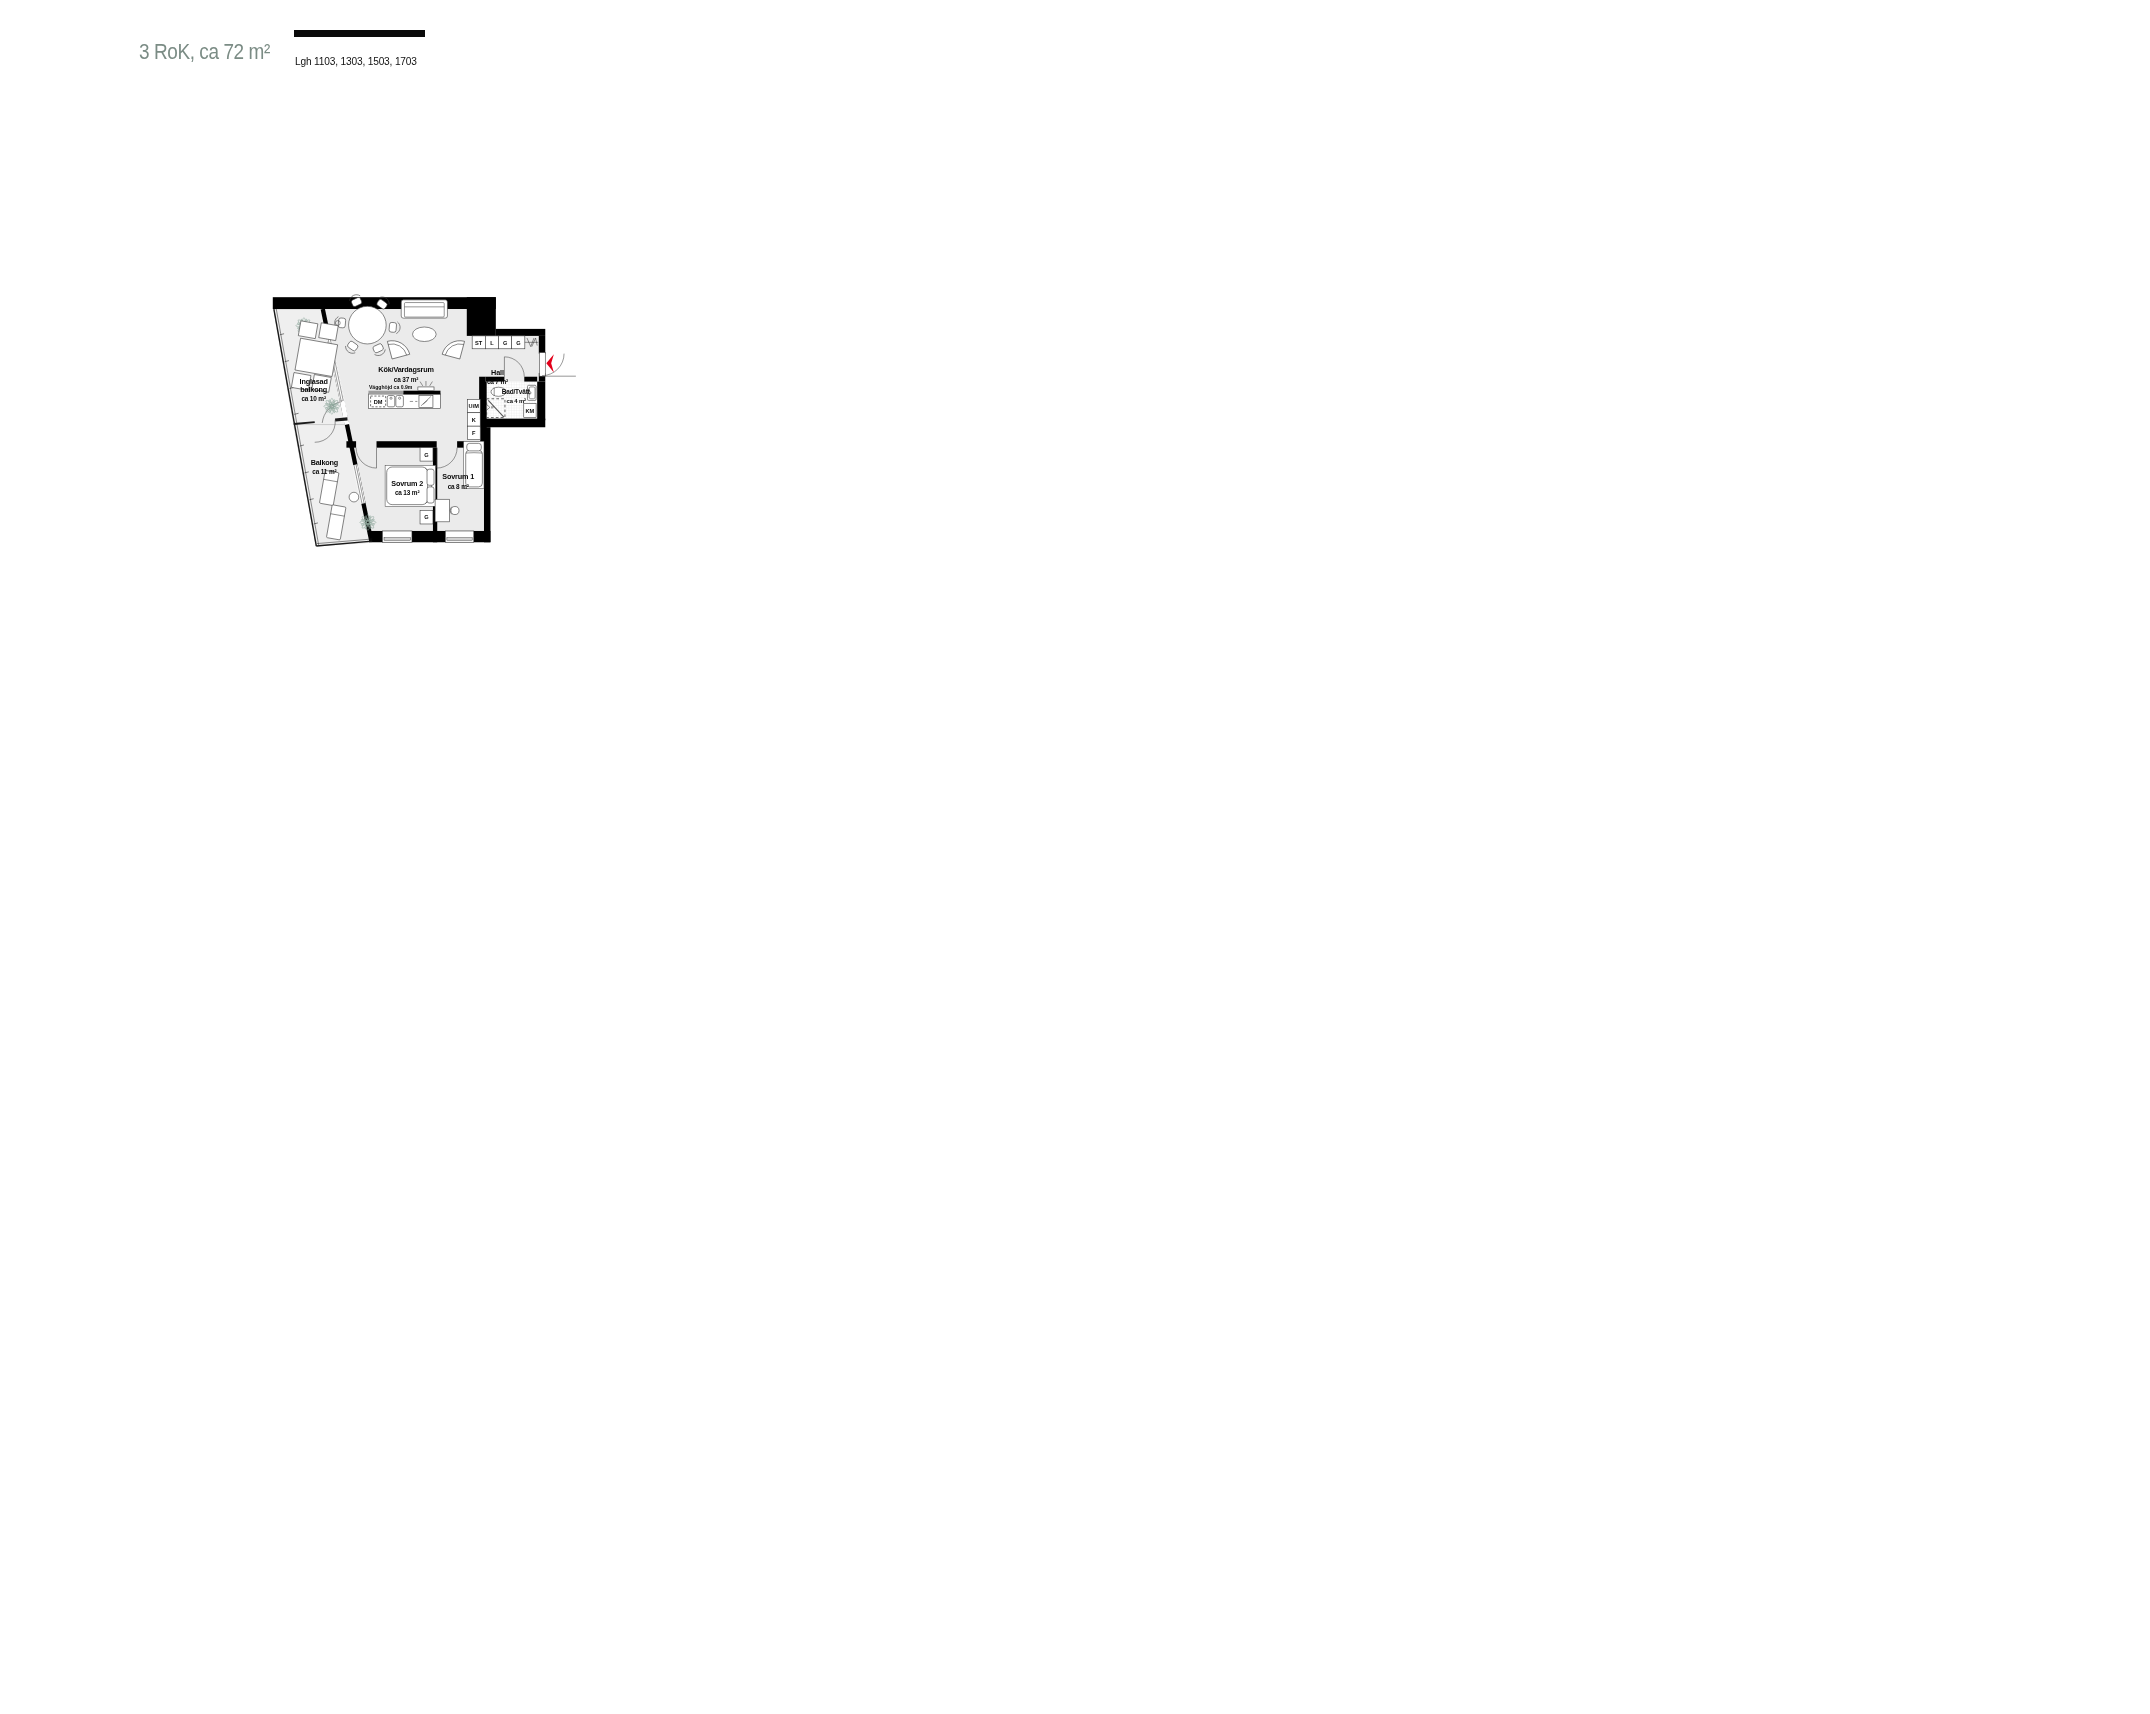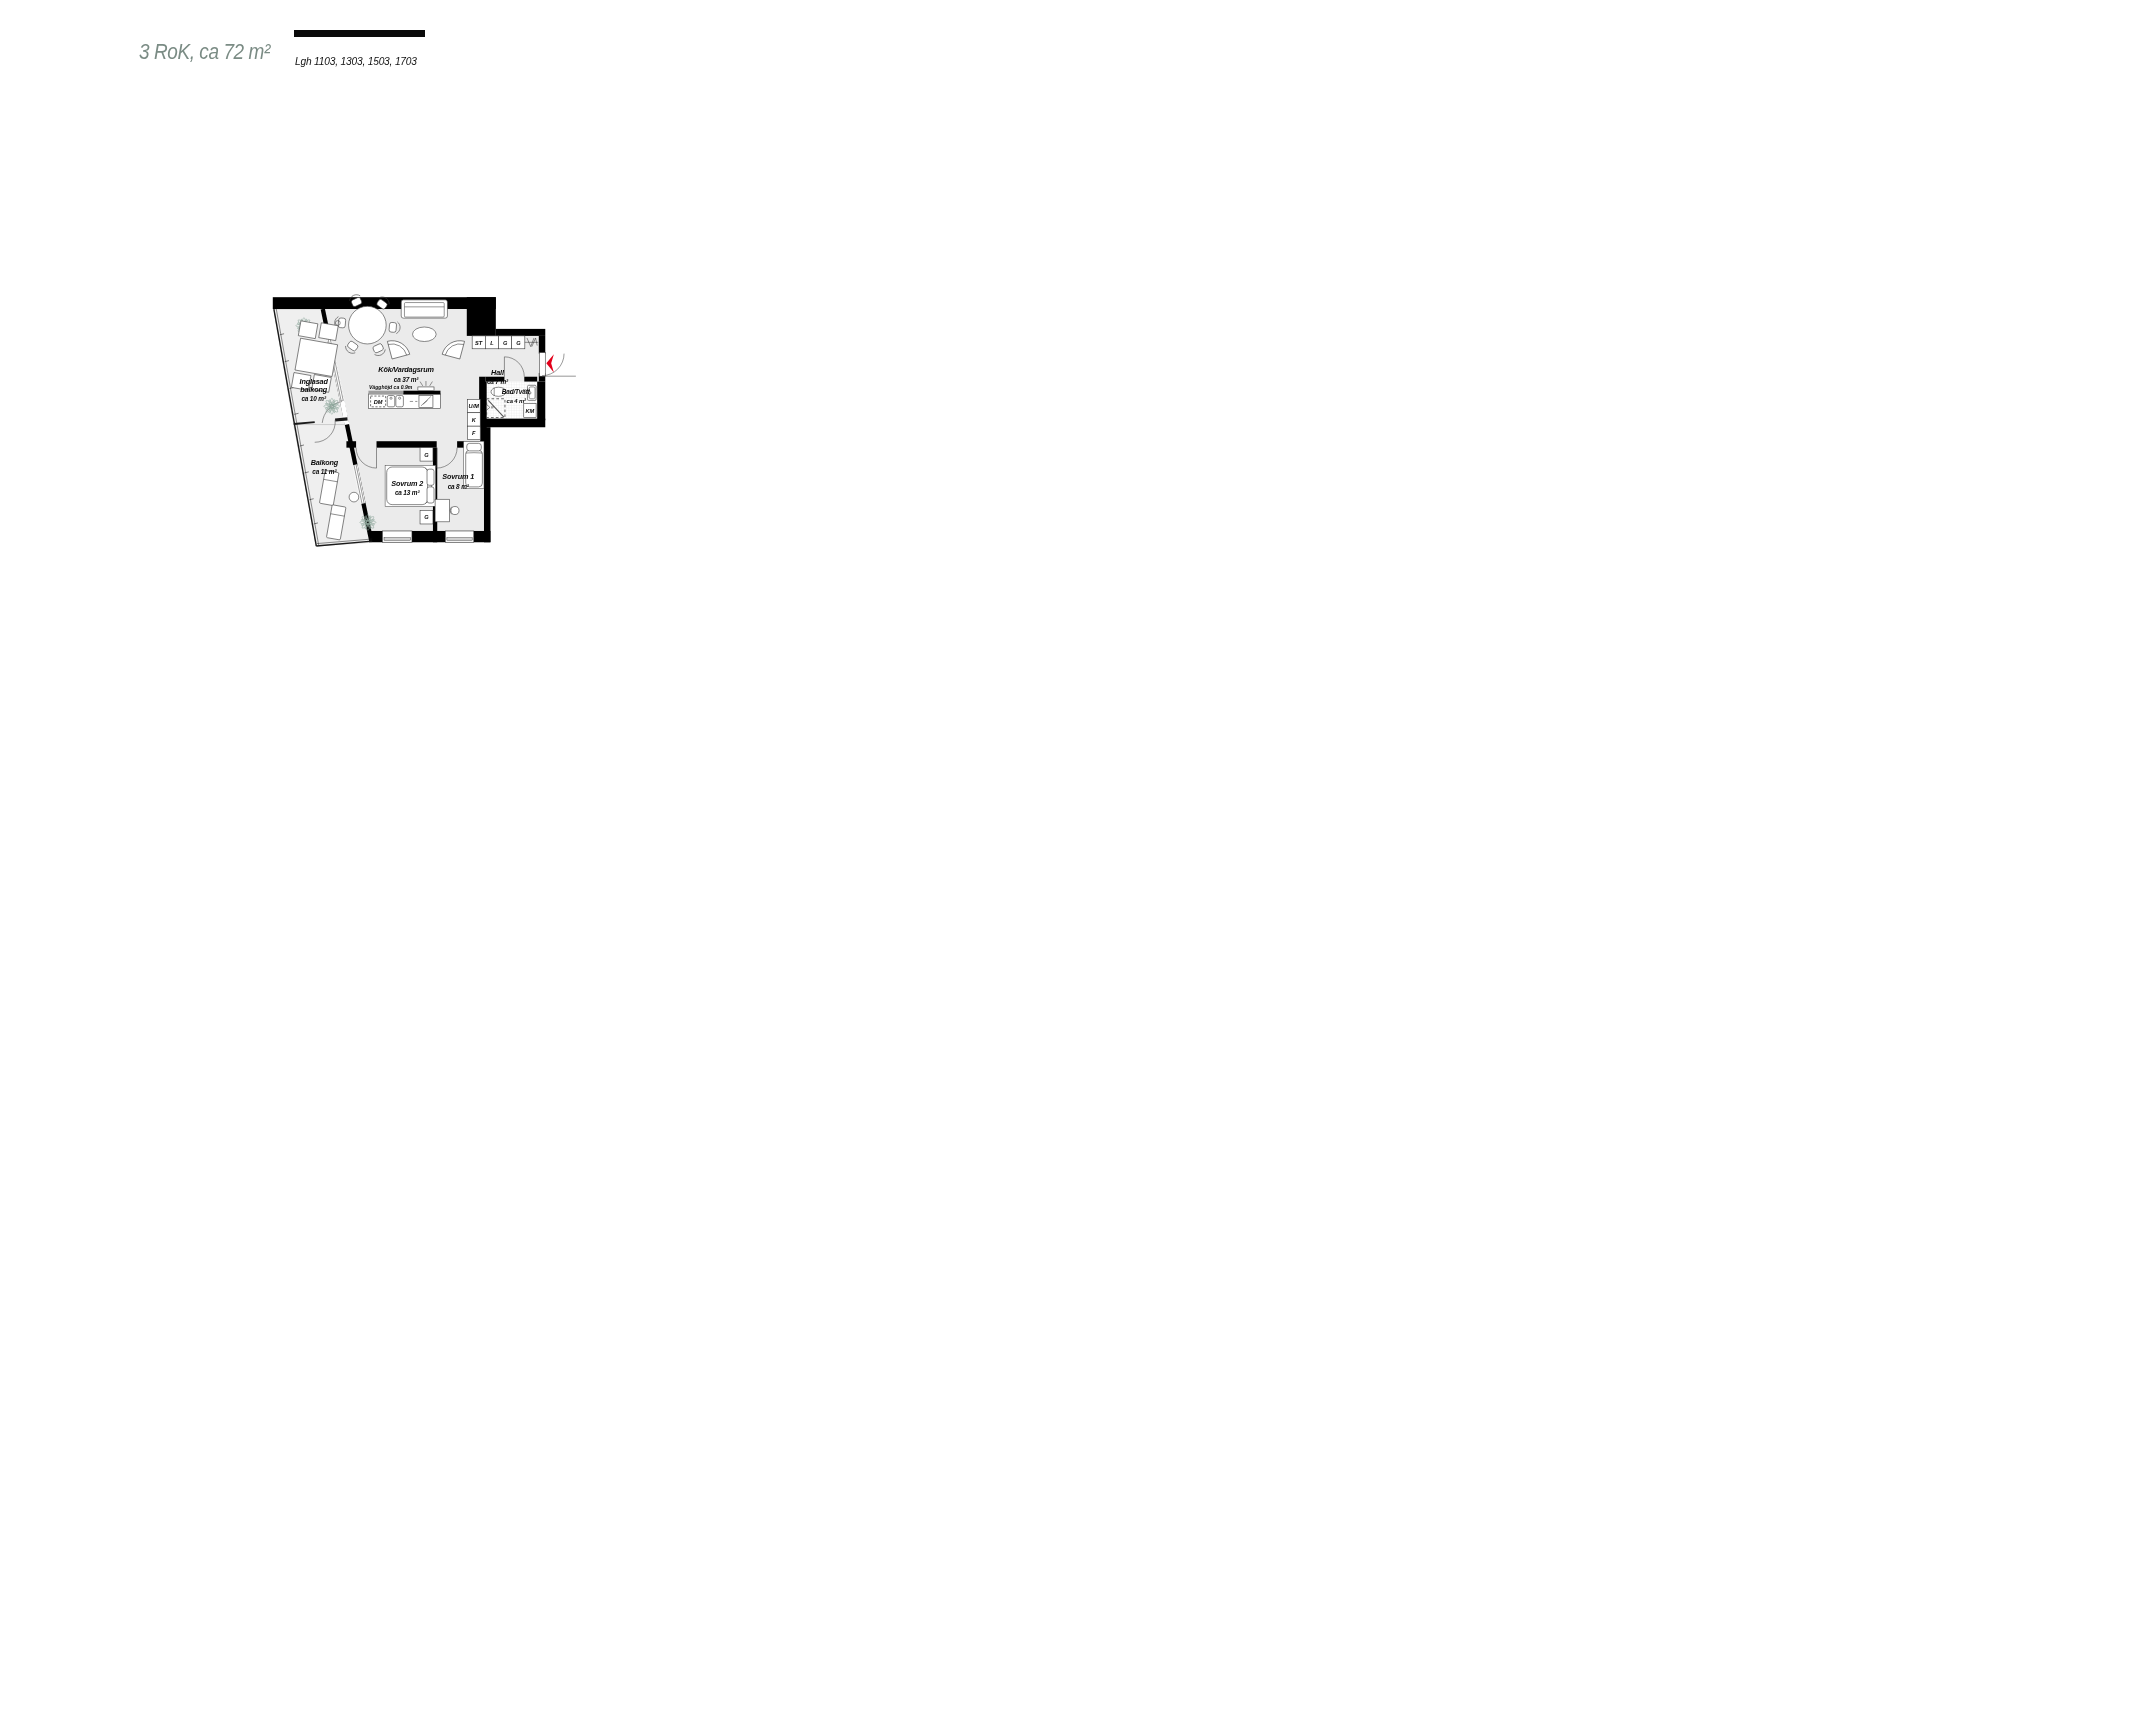--- a/index.html
+++ b/index.html
@@ -1,17 +1,17 @@
 <!DOCTYPE html>
 <html style="font-size:8.6px"><head>
 <meta charset="utf-8">
 <style>
   html,body{margin:0;padding:0;background:#fff;}
   .page{position:relative;width:839px;height:668px;overflow:hidden;
-        font-family:"Liberation Sans",sans-serif;background:#fff;font-style:italic;}
+        font-family:"Liberation Sans",sans-serif;background:#fff;}
   .title{position:absolute;left:139px;top:39px;font-size:22.6px;color:#7b8c85;
          transform:scaleX(.84);transform-origin:left top;letter-spacing:-0.5px;white-space:nowrap;}
   .divider-bar{position:absolute;left:294px;top:30px;width:131px;height:6.5px;background:#0a0a0a;}
   .lgh{position:absolute;left:295px;top:55px;font-size:11.3px;color:#111;
        transform:scaleX(.9);transform-origin:left top;letter-spacing:-0.2px;white-space:nowrap;}
   svg{position:absolute;left:0;top:0;}
   svg text{font-family:"Liberation Sans",sans-serif;fill:#0a0a0a;}
   .room-name{font-size:13.5px;font-weight:bold;letter-spacing:-.3px;}
   .room-area{font-size:12px;font-weight:bold;letter-spacing:-.3px;}
   .small-label{font-size:10.5px;font-weight:bold;}

